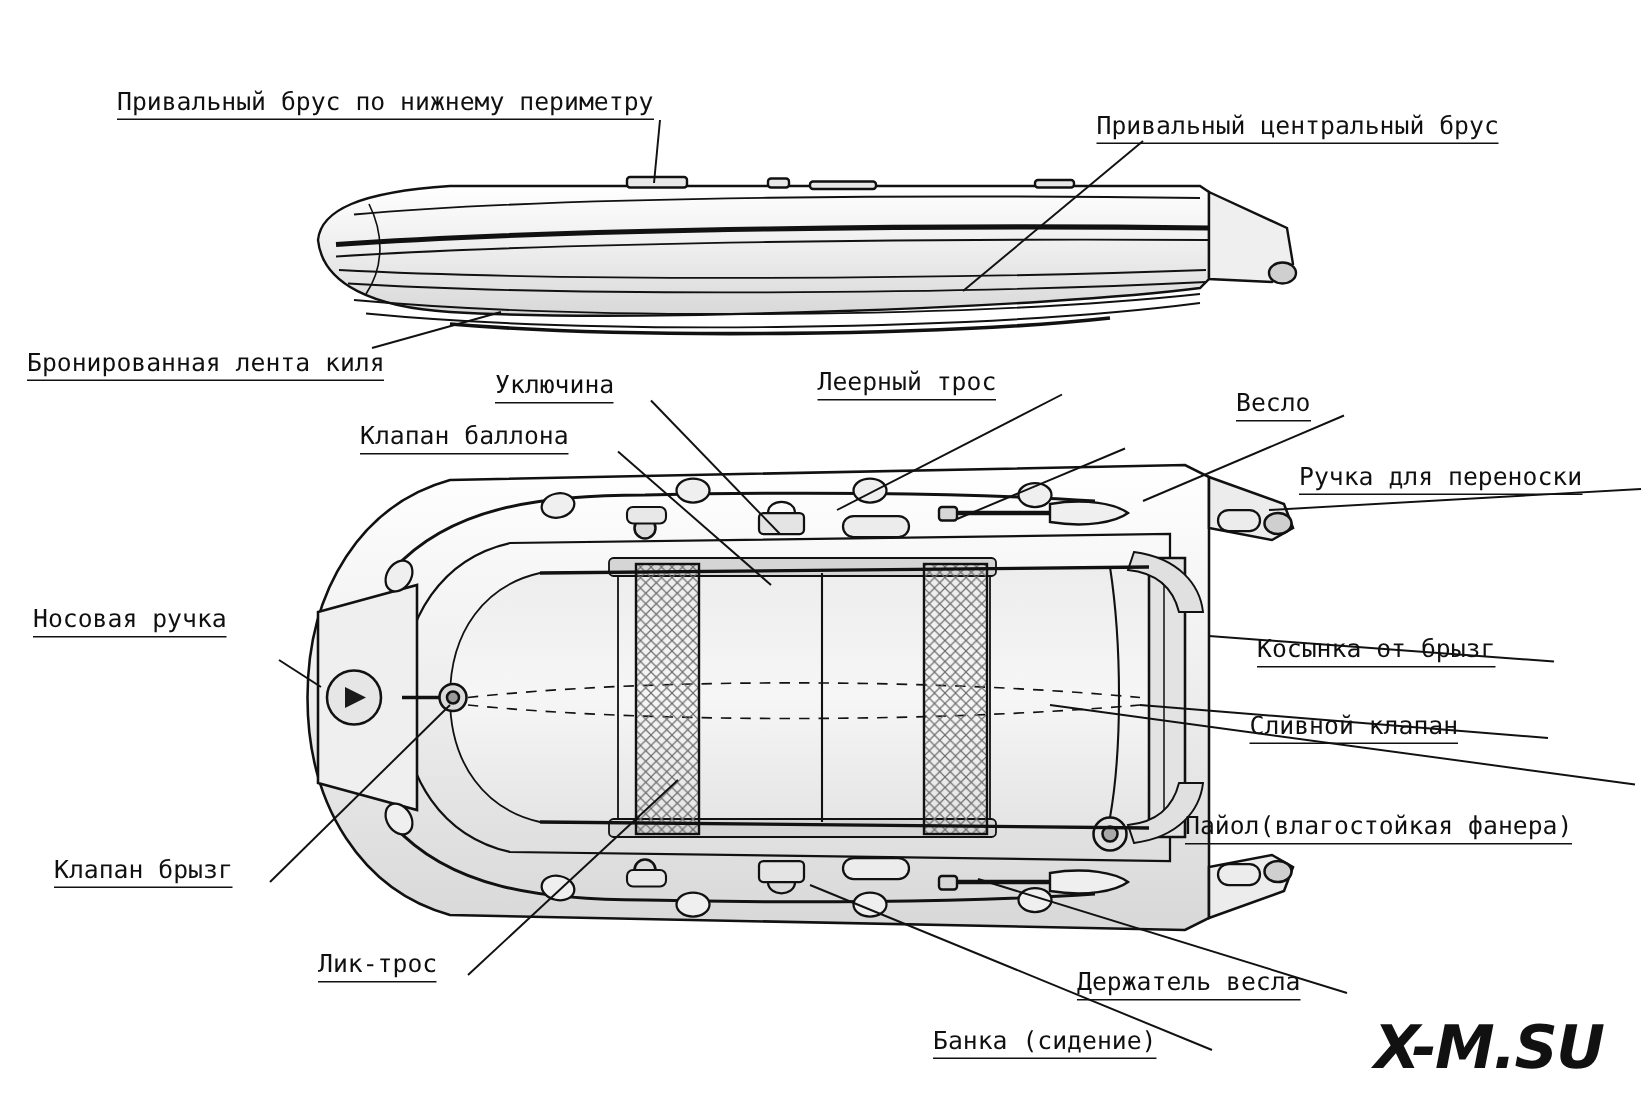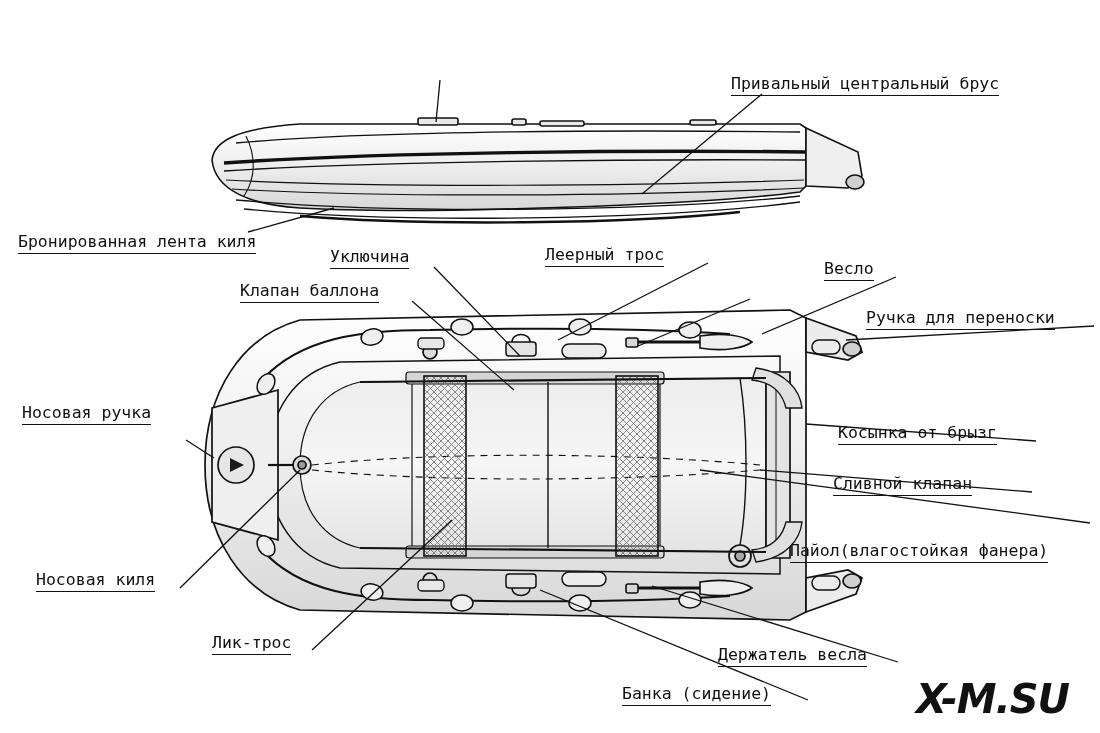--- a/index.html
+++ b/index.html
@@ -229,31 +229,32 @@
       <path d="M 1036 441 L 806 424"></path>
       <path d="M 1032 492 L 760 470"></path>
       <path d="M 1090 523 L 700 470"></path>
       <path d="M 180 588 L 300 470"></path>
       <path d="M 312 650 L 452 520"></path>
       <path d="M 898 662 L 652 586"></path>
       <path d="M 808 700 L 540 590"></path>
     </g>
   </svg>
 
+  <div class="lbl under" style="left:78px;  top:58px;">Привальный брус по нижнему периметру</div>
   <div class="lbl under" style="left:731px; top:74px;">Привальный центральный брус</div>
   <div class="lbl under" style="left:18px;  top:232px;">Бронированная лента киля</div>
   <div class="lbl under" style="left:330px; top:247px;">Уключина</div>
   <div class="lbl under" style="left:545px; top:245px;">Леерный трос</div>
   <div class="lbl under" style="left:824px; top:259px;">Весло</div>
   <div class="lbl under" style="left:240px; top:281px;">Клапан баллона</div>
   <div class="lbl under" style="left:866px; top:308px;">Ручка для переноски</div>
   <div class="lbl under" style="left:22px;  top:403px;">Носовая ручка</div>
   <div class="lbl under" style="left:838px; top:423px;">Косынка от брызг</div>
   <div class="lbl under" style="left:833px; top:474px;">Сливной клапан</div>
   <div class="lbl under" style="left:790px; top:505px;margin-top:36px;">Пайол(влагостойкая фанера)</div>
-  <div class="lbl under" style="left:36px;  top:570px;">Носовая киля</div>
+  <div class="lbl under" style="left:36px;  top:570px;">Клапан брызг</div>
   <div class="lbl under" style="left:212px; top:633px;">Лик-трос</div>
   <div class="lbl under" style="left:718px; top:645px;">Держатель весла</div>
   <div class="lbl under" style="left:622px; top:684px;">Банка (сидение)</div>
 
   <div class="wm" style="left:916px; top:676px;">X-M.SU</div>
 
 </div>
 
 </body></html>

